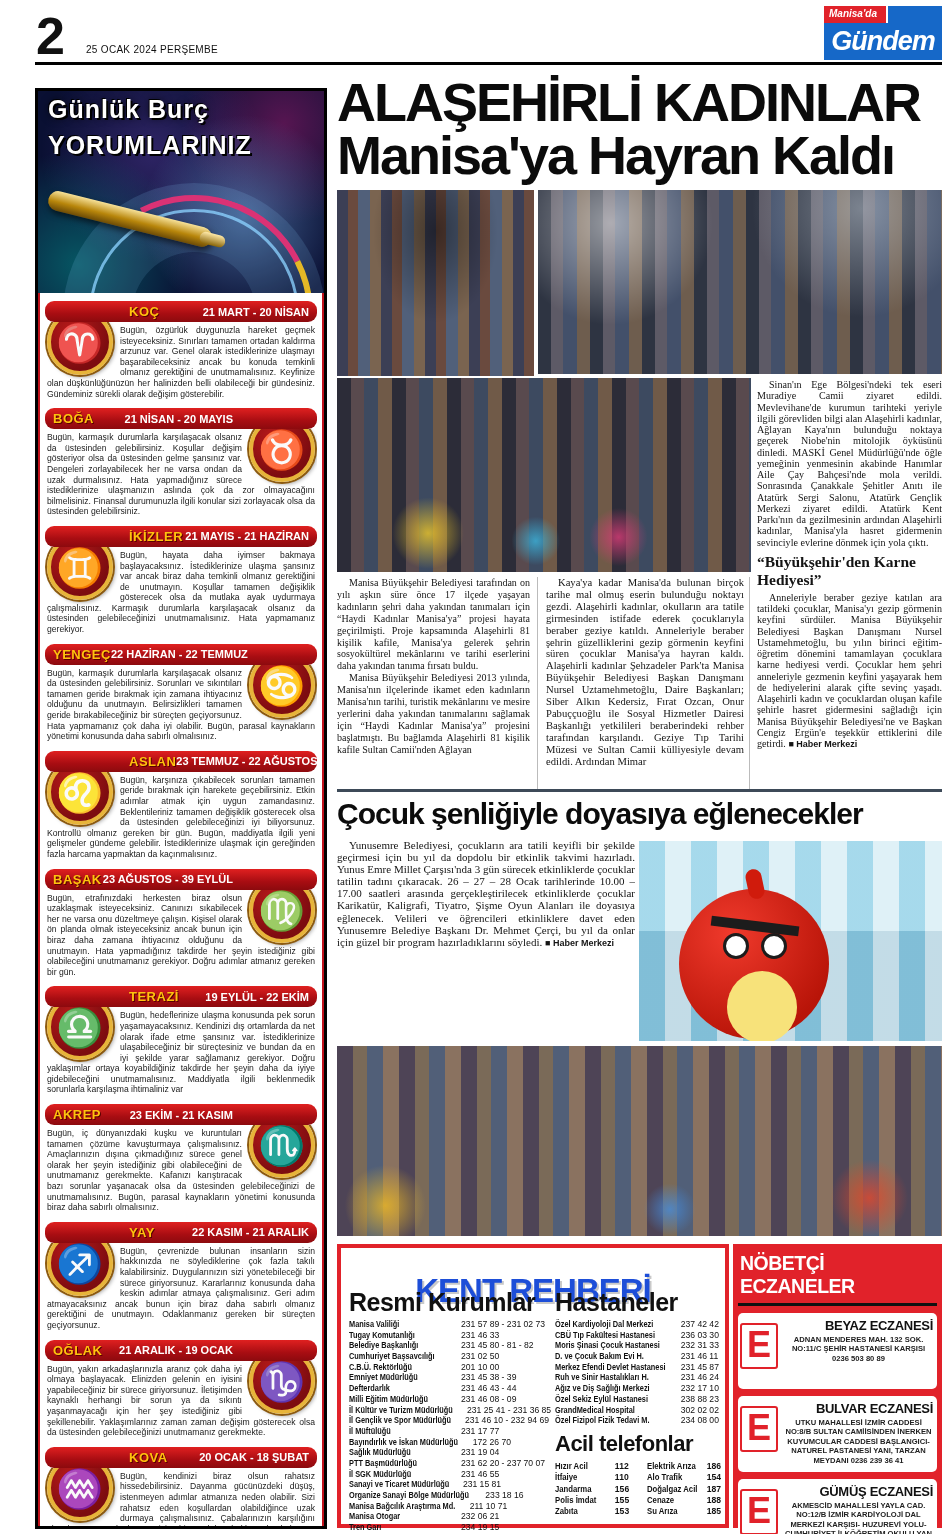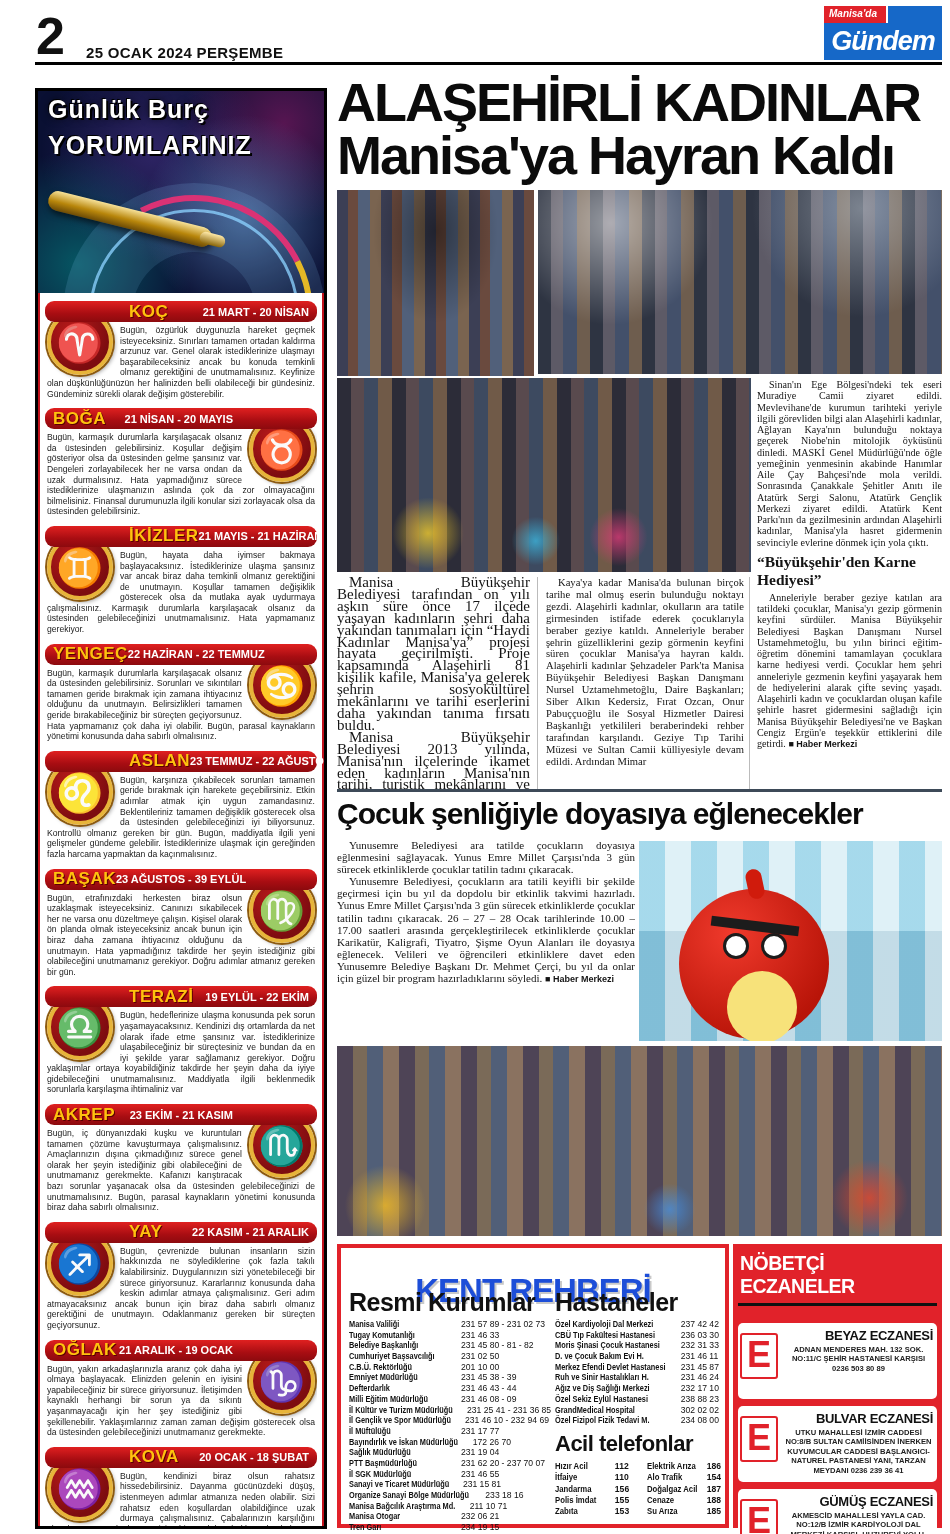--- a/index.html
+++ b/index.html
@@ -2,21 +2,21 @@
 <html lang="tr"><head>
 <meta charset="utf-8">
 <style>
   * { margin:0; padding:0; box-sizing:border-box; }
   html,body { background:#e8e8e8; }
   .page { position:relative; width:950px; height:1534px; background:#fff;
           font-family:"Liberation Sans", sans-serif; color:#111; overflow:hidden; margin:0 auto; }
 
   
   .pagenum { position:absolute; left:36px; top:6px; font-size:52px; font-weight:900; letter-spacing:-2px; }
-  .hdr-date { position:absolute; left:86px; top:44px; font-size:15px; font-weight:700; letter-spacing:.3px; }
+  .hdr-date { position:absolute; left:86px; top:44px; font-size:10px; font-weight:400; letter-spacing:.3px; }
   .hdr-section { position:absolute; left:0; right:0; top:22px; text-align:center;
                  font-family:"Liberation Serif", serif; font-weight:700; font-size:33px; letter-spacing:2px; }
   .hdr-rule { position:absolute; left:35px; right:8px; top:62px; height:3px; background:#000; }
   .logo { position:absolute; right:8px; top:6px; width:118px; height:54px; }
   .logo-top { display:flex; height:17px; }
   .logo-manisada { background:#e1222a; color:#fff; font-style:italic; font-weight:700; font-size:10px;
                    padding:2px 5px 0 5px; flex:0 0 62px; }
   .logo-strip { flex:1; background:#1668c8; border-left:2px solid #fff; }
   .logo-main { height:37px; background:#1668c8; color:#fff; display:flex; align-items:center; justify-content:center;
                font-weight:900; font-size:27px; letter-spacing:-1px; font-style:italic; }
@@ -45,21 +45,21 @@
   .burc-title1 { position:absolute; left:10px; top:4px; color:#fff; font-weight:900; font-size:25px; letter-spacing:1px;
                  text-shadow:2px 2px 0 #000, -1px -1px 0 #000, 0 0 8px rgba(0,0,0,.8); }
   .burc-title2 { position:absolute; left:10px; top:40px; color:#fff; font-weight:900; font-size:25px; letter-spacing:1px;
                  text-shadow:2px 2px 0 #000, -1px -1px 0 #000; }
   .burc-signs { border:2px solid #c1121c; border-top:none; padding:8px 5px 4px 5px; }
   .sign { position:relative; margin-bottom:9px; }
   .sign-bar { display:flex; justify-content:space-between; align-items:center; height:21px; border-radius:9px;
               background:linear-gradient(180deg,#e02020,#a80d12 60%,#8c0a0e); padding:0 8px; }
   .sign:nth-of-type(odd)  .sign-bar { padding-left:84px; }
   .sign:nth-of-type(even) .sign-bar { padding-right:84px; }
-  .sign-name { color:#ffc20e; font-weight:900; font-size:17px; letter-spacing:.5px; text-shadow:1px 1px 0 #5a0000; }
+  .sign-name { color:#ffc20e; font-weight:900; font-size:13px; letter-spacing:.5px; text-shadow:1px 1px 0 #5a0000; }
   .sign-dates { color:#fff; font-weight:700; font-size:11px; white-space:nowrap; }
   .sign-body { overflow:hidden; padding-top:3px; }
   .sign-icon { width:66px; height:66px; border-radius:50%;
                background:radial-gradient(circle at 35% 30%, #b81a1a, #7d0c10 70%);
                border:4px solid #e7b43a; box-shadow:0 0 0 2px #8c5a10, 2px 2px 4px rgba(0,0,0,.4);
                color:#f2c14e; font-size:38px; line-height:60px; text-align:center; }
   .sign:nth-of-type(odd)  .sign-icon { float:left;  margin:-16px 7px 2px 2px; }
   .sign:nth-of-type(even) .sign-icon { float:right; margin:-16px 2px 2px 7px; }
   .sign-text { font-size:8.6px; line-height:10.6px; text-align:justify; color:#1a1a1a; padding:0 2px; }
 
@@ -80,21 +80,21 @@
         linear-gradient(#c9cdd2 0 34%, #55534f 34% 100%); }
   .photo-c { left:337px; top:378px; width:414px; height:194px;
       background:
         radial-gradient(circle at 22% 80%, rgba(240,200,40,.8), rgba(240,200,40,0) 10%),
         radial-gradient(circle at 48% 84%, rgba(60,180,220,.8), rgba(60,180,220,0) 9%),
         radial-gradient(circle at 68% 82%, rgba(220,60,120,.8), rgba(220,60,120,0) 9%),
         repeating-linear-gradient(90deg,#2c2c38 0 14px,#594a4e 14px 27px,#3d4a60 27px 41px,#705a48 41px 55px),
         linear-gradient(#5a5248 0 30%, #3b3733 30% 100%); }
   .col { position:absolute; font-family:"Liberation Serif", serif; text-align:justify; color:#141414; }
   .col p { text-indent:12px; }
-  .col-1 { left:337px; top:577px; width:201px; height:213px; font-size:15px; line-height:11.9px;
+  .col-1 { left:337px; top:577px; width:201px; height:213px; font-size:10px; line-height:11.9px;
            border-right:1px solid #bbb; padding-right:7px; overflow:hidden; }
   .col-2 { left:546px; top:577px; width:204px; height:213px; font-size:10.6px; line-height:11.9px;
            border-right:1px solid #bbb; padding-right:5px; overflow:hidden; }
   .col-3 { left:757px; top:379px; width:185px; height:411px; font-size:10.1px; line-height:11.25px; overflow:hidden; }
   .subhead { font-weight:700; font-size:15.5px; line-height:18px; text-align:left; text-indent:0 !important;
              margin:5px 0 3px 0; }
   .byline { font-family:"Liberation Sans", sans-serif; font-weight:700; font-size:9px; white-space:nowrap; }
 
   
   .art-sep { position:absolute; left:337px; top:789px; width:605px; height:3px; background:#3d4a58; }
@@ -142,21 +142,21 @@
   .acil-cols { display:flex; }
   .acil-col { flex:1; padding-right:6px; }
   .acil-row { display:flex; height:11.4px; }
   .acil-label { flex:1; font-weight:700; font-size:8.6px; white-space:nowrap;
                 transform:scaleX(.9); transform-origin:left center; }
   .acil-num { width:26px; font-weight:700; font-size:8.6px; text-align:left; }
 
   
   .ecz { position:absolute; left:733px; top:1244px; width:209px; height:284px; background:#e1222a; padding:5px 5px; }
   .ecz-title { color:#fff; font-weight:900; font-size:19.5px; letter-spacing:-.5px; padding:3px 2px 5px 2px;
-               border-bottom:3px solid #111; margin-bottom:17px; }
+               border-bottom:3px solid #111; margin-bottom:7px; }
   .ecz-card { position:relative; background:#fff; border-radius:5px; margin-bottom:7px; min-height:76px;
               padding:5px 4px 5px 46px; }
   .ecz-logo { position:absolute; left:2px; top:10px; width:38px; height:46px; background:#fff;
               border:2px solid #e1222a; border-radius:3px; color:#e1222a; font-weight:900; font-size:36px;
               line-height:40px; text-align:center; }
   .ecz-name { font-weight:900; font-size:13px; letter-spacing:-.3px; text-align:right; margin-bottom:2px; }
   .ecz-addr { font-weight:700; font-size:7.6px; line-height:9.4px; text-align:center; color:#222; }
 </style>
 </head>
 <body>
@@ -324,21 +324,20 @@
   </div>
   <div class="col col-3">
     <p>Sinan'ın Ege Bölgesi'ndeki tek eseri Muradiye Camii ziyaret edildi. Mevlevihane'de kurumun tarihteki yeriyle ilgili görevliden bilgi alan Alaşehirli kadınlar, Ağlayan Kaya'nın bulunduğu noktaya geçerek Niobe'nin mitolojik öyküsünü dinledi. MASKİ Genel Müdürlüğü'nde öğle yemeğinin yenmesinin akabinde Hanımlar Aile Çay Bahçesi'nde mola verildi. Sonrasında Çanakkale Şehitler Anıtı ile Atatürk Sergi Salonu, Atatürk Gençlik Merkezi ziyaret edildi. Atatürk Kent Parkı'nın da gezilmesinin ardından Alaşehirli kadınlar, Manisa'yla hasret gidermenin sevinciyle evlerine dönmek için yola çıktı.</p>
     <p class="subhead">“Büyükşehir'den Karne Hediyesi”</p>
     <p><span>Anneleriyle beraber geziye katılan ara tatildeki çocuklar, Manisa'yı gezip görmenin keyfini sürdüler. Manisa Büyükşehir Belediyesi Başkan Danışmanı Nursel Ustamehmetoğlu, bu yılın birinci eğitim-öğretim dönemini tamamlayan çocuklara karne hediyesi verdi. Çocuklar hem şehri anneleriyle gezmenin keyfini yaşayarak hem de hediyelerini alarak çifte sevinç yaşadı. Alaşehirli kadın ve çocuklardan oluşan kafile şehirle hasret gidermesini sağladığı için Manisa Büyükşehir Belediyesi'ne ve Başkan Cengiz Ergün'e teşekkür ettiklerini dile getirdi. </span><span class="byline">■ Haber Merkezi</span></p>
   </div>
 
   <div class="art-sep"></div>
   <h2 class="headline2">Çocuk şenliğiyle doyasıya eğlenecekler</h2>
   <div class="col art2-text">
-    <p>Yunusemre Belediyesi ara tatilde çocukların doyasıya eğlenmesini sağlayacak. Yunus Emre Millet Çarşısı'nda 3 gün sürecek etkinliklerde çocuklar tatilin tadını çıkaracak.</p>
     <p><span>Yunusemre Belediyesi, çocukların ara tatili keyifli bir şekilde geçirmesi için bu yıl da dopdolu bir etkinlik takvimi hazırladı. Yunus Emre Millet Çarşısı'nda 3 gün sürecek etkinliklerde çocuklar tatilin tadını çıkaracak. 26 – 27 – 28 Ocak tarihlerinde 10.00 – 17.00 saatleri arasında gerçekleştirilecek etkinliklerde çocuklar Karikatür, Kaligrafi, Tiyatro, Şişme Oyun Alanları ile doyasıya eğlenecek. Velileri ve öğrencileri etkinliklere davet eden Yunusemre Belediye Başkanı Dr. Mehmet Çerçi, bu yıl da onlar için güzel bir program hazırladıklarını söyledi. </span><span class="byline">■ Haber Merkezi</span></p>
   </div>
   <div class="photo photo-d">
     <div class="mascot-body"></div>
     <div class="mascot-belly"></div>
     <div class="mascot-brow"></div>
     <div class="mascot-eye l"></div>
     <div class="mascot-eye r"></div>
     <div class="mascot-crest"></div>
   </div>

